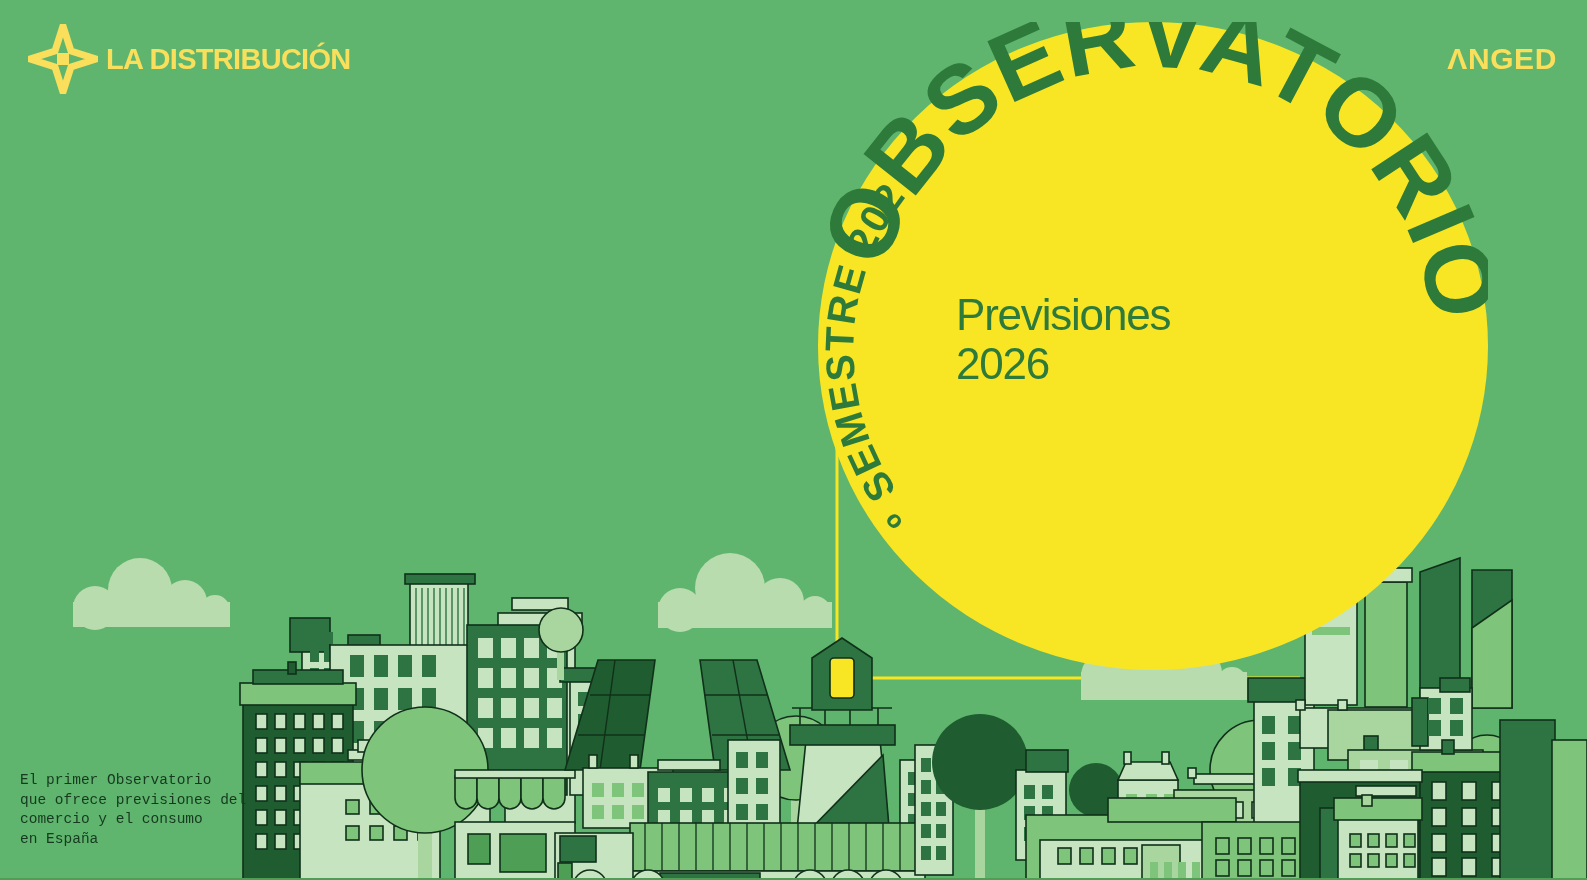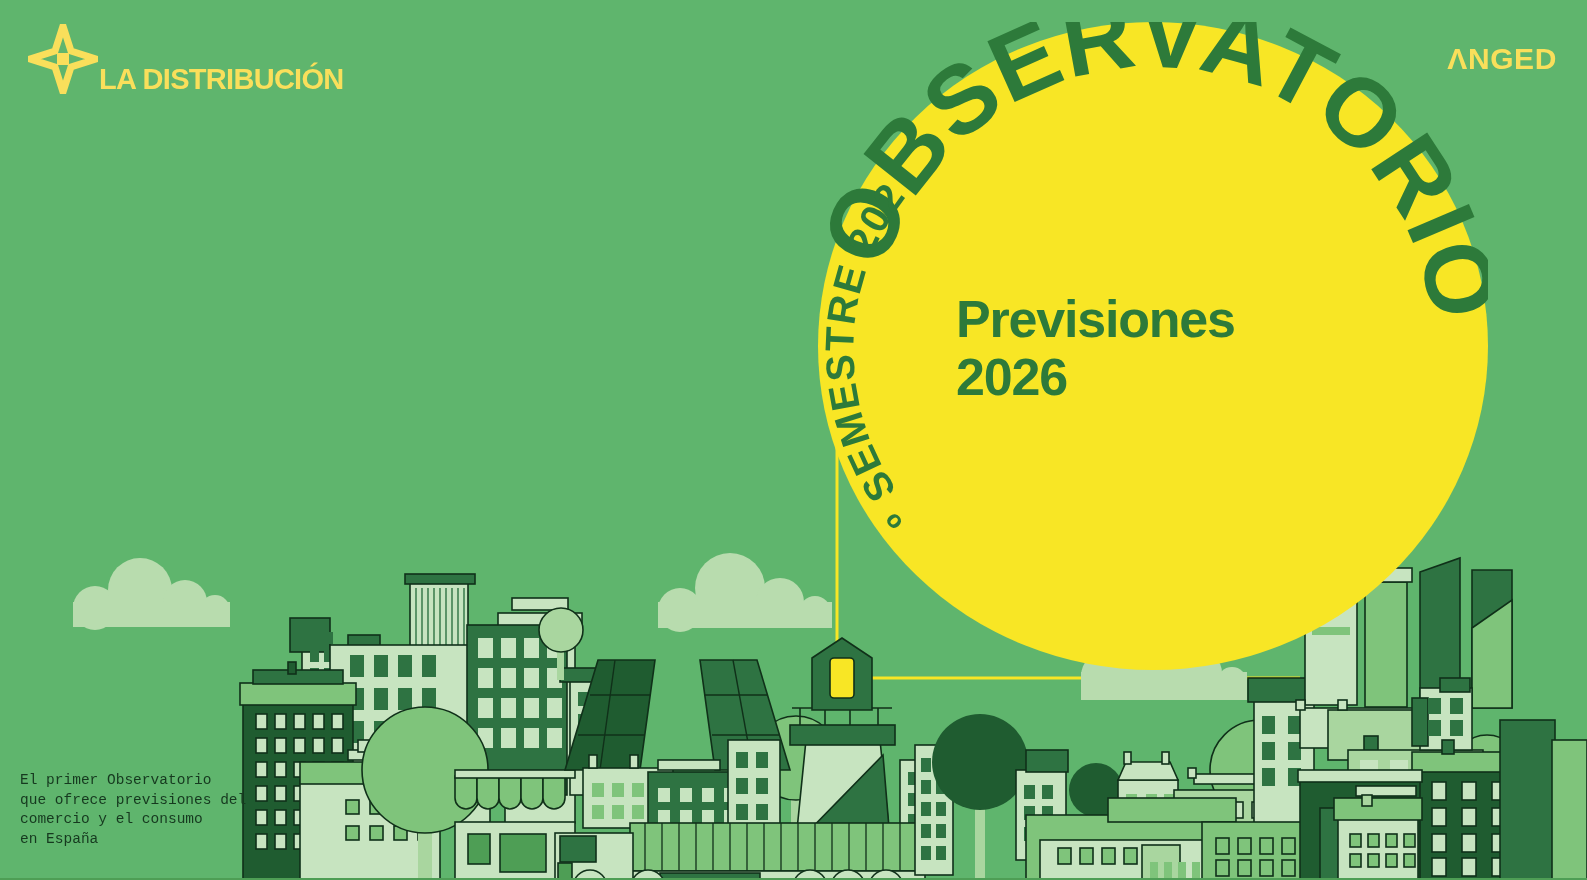--- a/index.html
+++ b/index.html
@@ -13,21 +13,21 @@
     position:relative;
     width:1587px;
     height:880px;
     background:#5FB56D;
     overflow:hidden;
   }
 
   
   .logo-wrap {
     position:absolute; left:28px; top:24px;
-    display:flex; align-items:flex-end; gap:1px;
+    display:flex; align-items:center; gap:8px;
     z-index:40;
   }
   .logo-star { width:70px; height:70px; display:block; }
   .logo-text {
     color:#F9DF5B;
     font-size:29px;
     font-weight:bold;
     letter-spacing:-0.7px;
     line-height:1;
     white-space:nowrap;
@@ -79,22 +79,22 @@
     border-radius:50%;
   }
   #badge svg.ring { position:absolute; inset:0; width:100%; height:100%; }
   .ring text { fill:#2D7A3A; font-family:"Liberation Sans", sans-serif; font-weight:bold; }
   .ring .big { font-size:97px; letter-spacing:1px; }
   .ring .small { font-size:40px; letter-spacing:1.5px; }
   .badge-center {
     position:absolute;
     left:138px; top:268px;
     color:#2D7A3A;
-    font-size:52px;
-    font-weight:bold;
+    font-size:44px;
+    font-weight:normal;
     line-height:1.12;
     letter-spacing:-1.2px;
     white-space:pre-line;
   }
 </style>
 </head>
 <body>
 
 <div id="stage">
 

